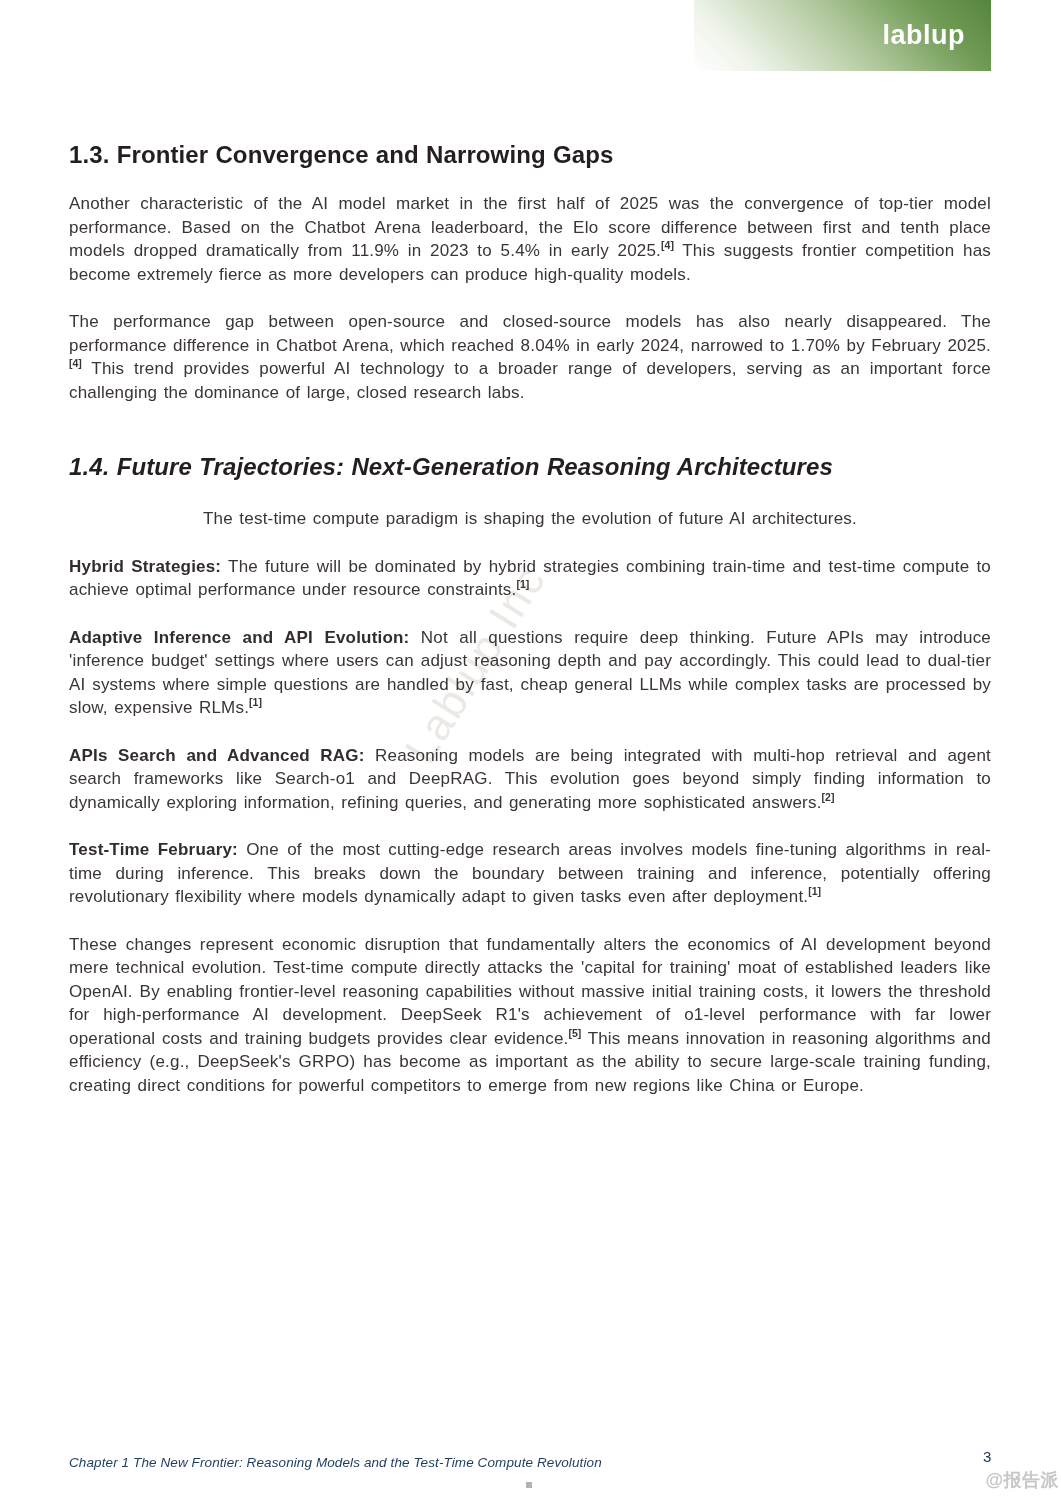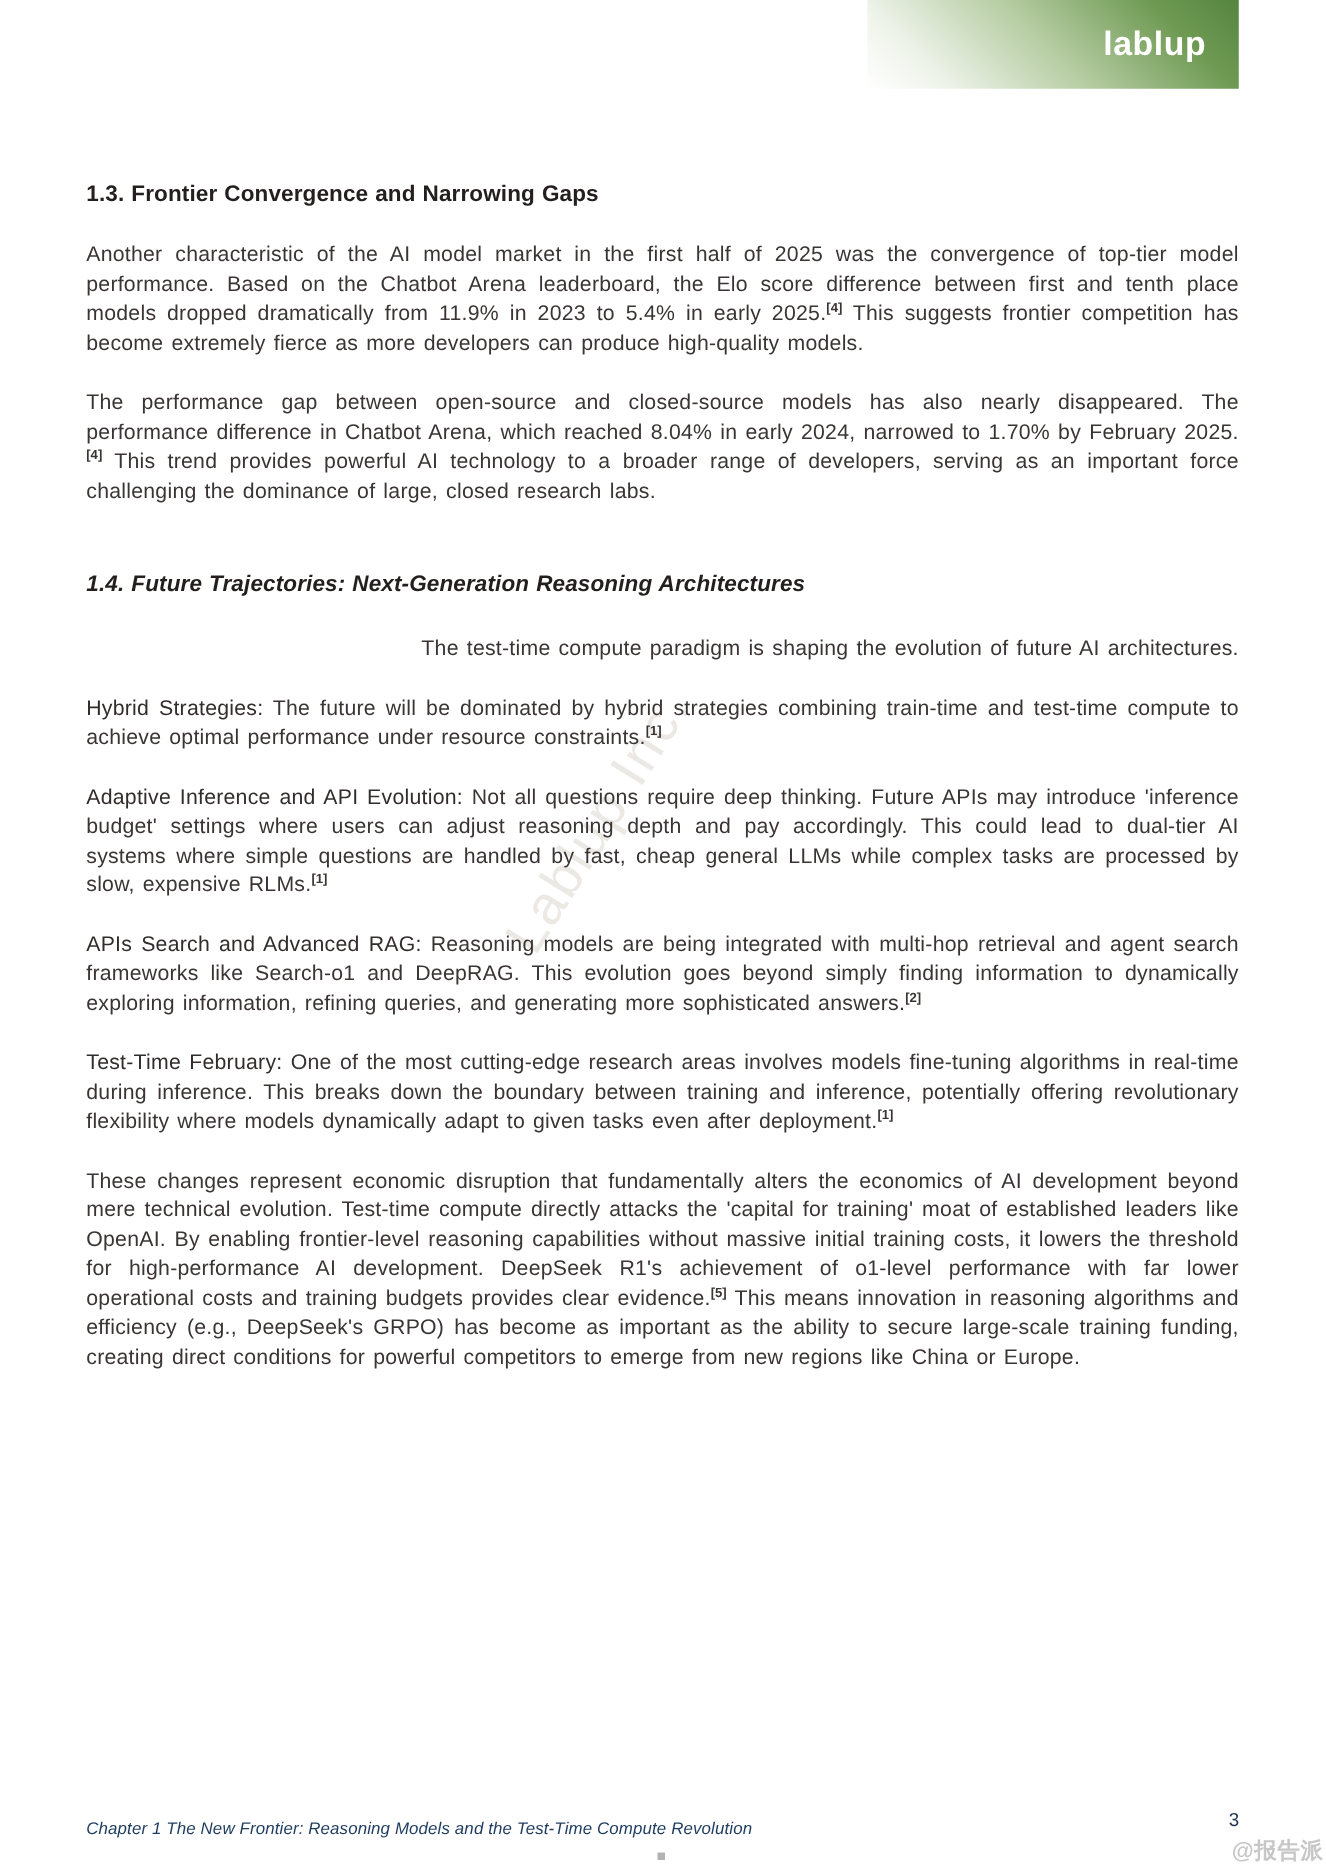--- a/index.html
+++ b/index.html
@@ -24,28 +24,28 @@
     transform:rotate(-58deg);transform-origin:left top;
     white-space:nowrap;pointer-events:none;
   }
   
   .content{
     position:absolute;top:0;left:69px;width:922px;z-index:2;
     color:#3b3434;font-size:17px;line-height:23.5px;
     letter-spacing:0.2px;word-spacing:1.5px;
   }
   h2{
-    color:#241e1e;font-size:18px;line-height:26px;font-weight:700;
+    color:#241e1e;font-size:24px;line-height:26px;font-weight:700;
     margin:0;letter-spacing:0.1px;word-spacing:0.5px;
   }
   h2.first{margin-top:142px;}
   h2.second{margin-top:50px;font-style:italic;}
   .content p{margin:24px 0 0 0;text-align:justify;}
-  .content p.intro{margin-top:27px;text-align:right;}
-  .lead{font-weight:400;color:#332c2c;margin-top:16px;}
+  .content p.intro{margin-top:27px;text-align:center;}
+  .lead{font-weight:700;color:#332c2c;margin-top:16px;}
   sup{
     font-size:10.5px;font-weight:700;line-height:0;vertical-align:super;
     letter-spacing:0;word-spacing:0;
   }
   
   .footer-chapter{
     position:absolute;left:69px;top:1455px;z-index:2;
     color:#1e3c5f;font-size:13.5px;font-style:italic;font-weight:400;
     letter-spacing:0.1px;
   }

